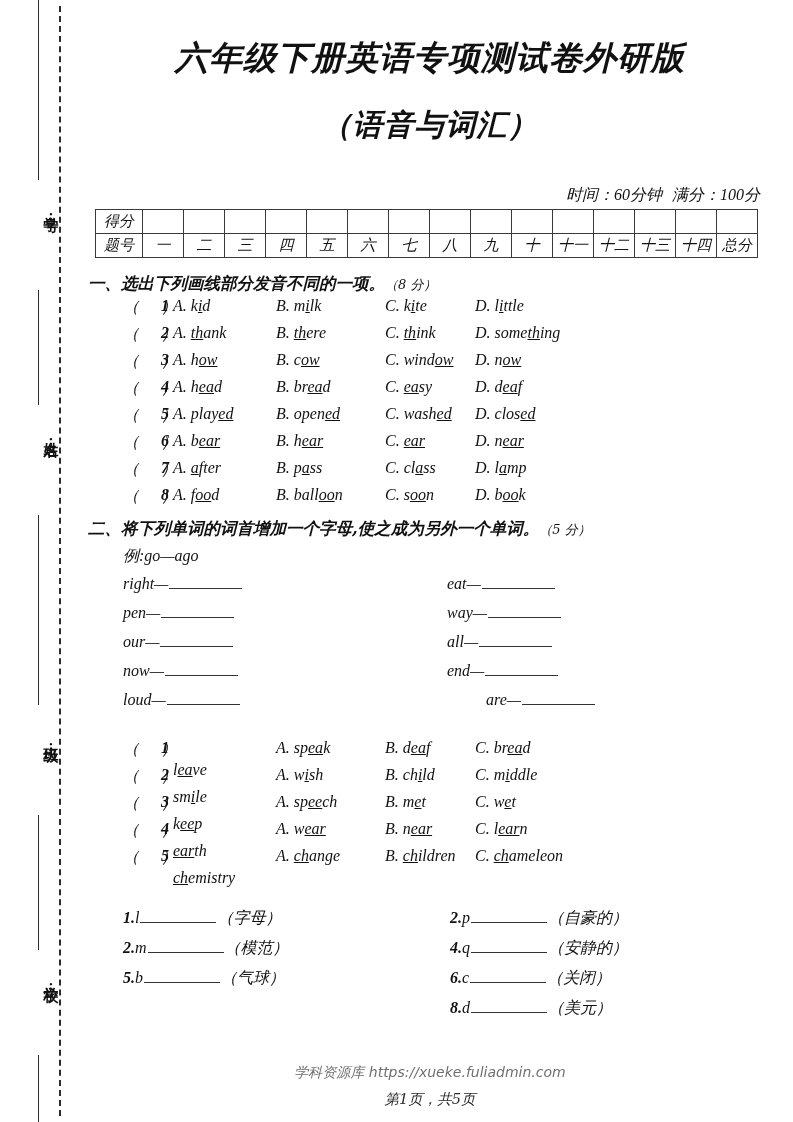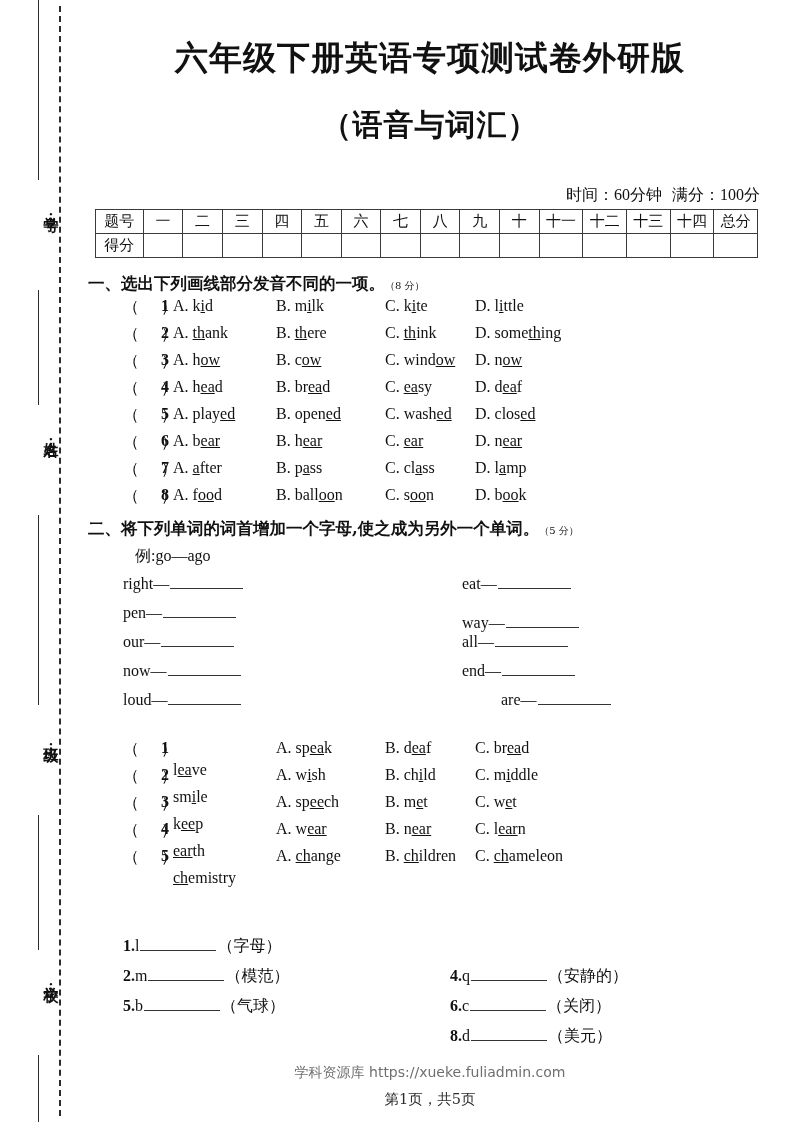--- a/index.html
+++ b/index.html
@@ -46,21 +46,21 @@
     color: #111;
     writing-mode: vertical-rl;
     text-orientation: upright;
     white-space: nowrap;
   }
 
   
   #sheet {
     position: absolute;
     left: 80px; top: 0;
-    width: 713px; height: 830px;
+    width: 713px; height: 830px; font-style: italic;
   }
 
   
   .title-main {
     position: absolute;
     left: 0; top: 36px;
     width: 700px;
     text-align: center;
     font-family: "DejaVu Serif", "Liberation Serif", serif;
     font-size: 33px;
@@ -114,21 +114,21 @@
   .sec-head {
     position: absolute;
     left: 8px;
     font-size: 16.5px;
     font-weight: 700;
     white-space: nowrap;
     font-family: "DejaVu Serif", "Liberation Serif", serif;
   }
   .sec-head .pts {
     font-weight: 400;
-    font-size: 10px;
+    font-size: 13px;
   }
 
   
   .q-row {
     position: absolute;
     left: 0;
     width: 713px;
     height: 27px;
     font-size: 16px;
     white-space: nowrap;
@@ -157,43 +157,41 @@
   .s3-b { left: 305px; }
   .s3-c { left: 395px; }
   u { text-decoration: underline; text-underline-offset: 1px; }
 
   
   .ex-line {
     position: absolute;
     left: 43px;
     font-size: 16px;
     white-space: nowrap;
-    margin-left: 12px;
   }
   .pair {
     position: absolute;
     font-size: 16px;
     white-space: nowrap;
   }
   .pair .blank {
     display: inline-block;
     width: 73px;
     border-bottom: 1px solid #333;
     height: 13px;
     margin-left: 1px;
   }
   .col-left  { left: 43px; }
-  .col-right { left: 382px; }
+  .col-right { left: 367px; }
 
   
   .fill-item {
     position: absolute;
     font-size: 16px;
     white-space: nowrap;
-    margin-top: 28px;
   }
   .fill-item .idx { font-weight: 700; }
   .fill-item .blank2 {
     display: inline-block;
     width: 76px;
     border-bottom: 1px solid #333;
     height: 13px;
     margin: 0 1px;
   }
   .f-left  { left: 43px; }
@@ -243,56 +241,56 @@
   <div class="title-main">六年级下册英语专项测试卷外研版</div>
   <div class="title-sub">（语音与词汇）</div>
 
   <div class="exam-meta">
     <span>时间：60分钟</span>
     <span>满分：100分</span>
   </div>
 
   <table id="score-table">
     <tbody>
+      <tr>
+        <td class="head-cell">得分</td>
+        <td></td>
+        <td></td>
+        <td></td>
+        <td></td>
+        <td></td>
+        <td></td>
+        <td></td>
+        <td></td>
+        <td></td>
+        <td></td>
+        <td></td>
+        <td></td>
+        <td></td>
+        <td></td>
+        <td></td>
+      </tr>
       <tr>
         <td class="head-cell">题号</td>
         <td class="num-cell">一</td>
         <td class="num-cell">二</td>
         <td class="num-cell">三</td>
         <td class="num-cell">四</td>
         <td class="num-cell">五</td>
         <td class="num-cell">六</td>
         <td class="num-cell">七</td>
         <td class="num-cell">八</td>
         <td class="num-cell">九</td>
         <td class="num-cell">十</td>
         <td class="wide-cell">十一</td>
         <td class="wide-cell">十二</td>
         <td class="wide-cell">十三</td>
         <td class="wide-cell">十四</td>
         <td class="wide-cell">总分</td>
       </tr>
-      <tr>
-        <td class="head-cell">得分</td>
-        <td></td>
-        <td></td>
-        <td></td>
-        <td></td>
-        <td></td>
-        <td></td>
-        <td></td>
-        <td></td>
-        <td></td>
-        <td></td>
-        <td></td>
-        <td></td>
-        <td></td>
-        <td></td>
-        <td></td>
-      </tr>
     </tbody>
   </table>
 
   <div class="sec-head" style="top:273px;">
     <span>一、选出下列画线部分发音不同的一项。</span><span class="pts">（8 分）</span>
   </div>
 
   <div class="q-row" style="top:297px;">
     <span class="q-bracket">
         <span class="brk-l">（</span>
@@ -392,21 +390,21 @@
   <div class="sec-head" style="top:518px;">
     <span>二、将下列单词的词首增加一个字母,使之成为另外一个单词。</span><span class="pts">（5 分）</span>
   </div>
 
   <div class="ex-line" style="top:546px;">例:go—ago</div>
 
   <div class="pair col-left" style="top:575px;"><span>right—</span><span class="blank"></span></div>
   <div class="pair col-right" style="top:575px;"><span>eat—</span><span class="blank"></span></div>
 
   <div class="pair col-left" style="top:604px;"><span>pen—</span><span class="blank"></span></div>
-  <div class="pair col-right" style="top:604px;margin-top:10px;"><span>way—</span><span class="blank"></span></div>
+  <div class="pair col-right" style="top:604px;"><span>way—</span><span class="blank"></span></div>
 
   <div class="pair col-left" style="top:633px;"><span>our—</span><span class="blank"></span></div>
   <div class="pair col-right" style="top:633px;"><span>all—</span><span class="blank"></span></div>
 
   <div class="pair col-left" style="top:662px;"><span>now—</span><span class="blank"></span></div>
   <div class="pair col-right" style="top:662px;"><span>end—</span><span class="blank"></span></div>
 
   <div class="pair col-left" style="top:691px;"><span>loud—</span><span class="blank"></span></div>
   <div class="pair col-right" style="top:691px;margin-left:39px;"><span>are—</span><span class="blank"></span></div>
 
@@ -468,20 +466,23 @@
     <span class="opt s3-stem"><u>ch</u>emistry</span>
     <span class="opt s3-a"><span>A.</span> <u>ch</u>ange</span>
     <span class="opt s3-b"><span>B.</span> <u>ch</u>ildren</span>
     <span class="opt s3-c"><span>C.</span> <u>ch</u>ameleon</span>
   </div>
 
 
   <div class="fill-item f-left" style="top:908px;">
     <span class="idx">1.</span><span>l</span><span class="blank2"></span><span>（字母）</span>
   </div>
+  <div class="fill-item f-right" style="top:908px;">
+    <span class="idx">2.</span><span>p</span><span class="blank2"></span><span>（自豪的）</span>
+  </div>
 
   <div class="fill-item f-left" style="top:938px;">
     <span class="idx">2.</span><span>m</span><span class="blank2"></span><span>（模范）</span>
   </div>
   <div class="fill-item f-right" style="top:938px;">
     <span class="idx">4.</span><span>q</span><span class="blank2"></span><span>（安静的）</span>
   </div>
 
   <div class="fill-item f-left" style="top:968px;">
     <span class="idx">5.</span><span>b</span><span class="blank2"></span><span>（气球）</span>

